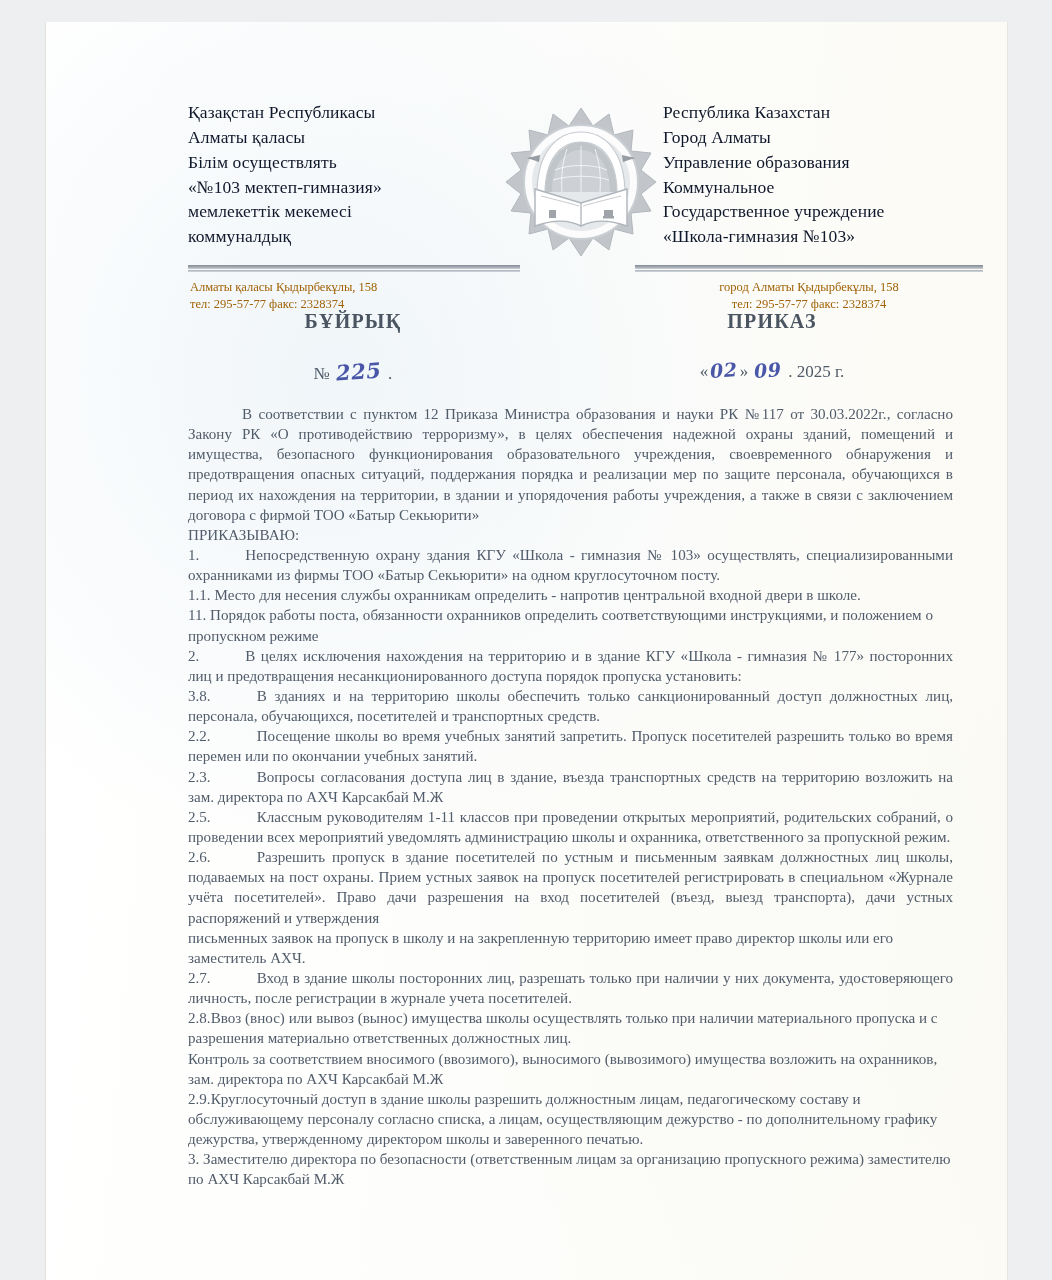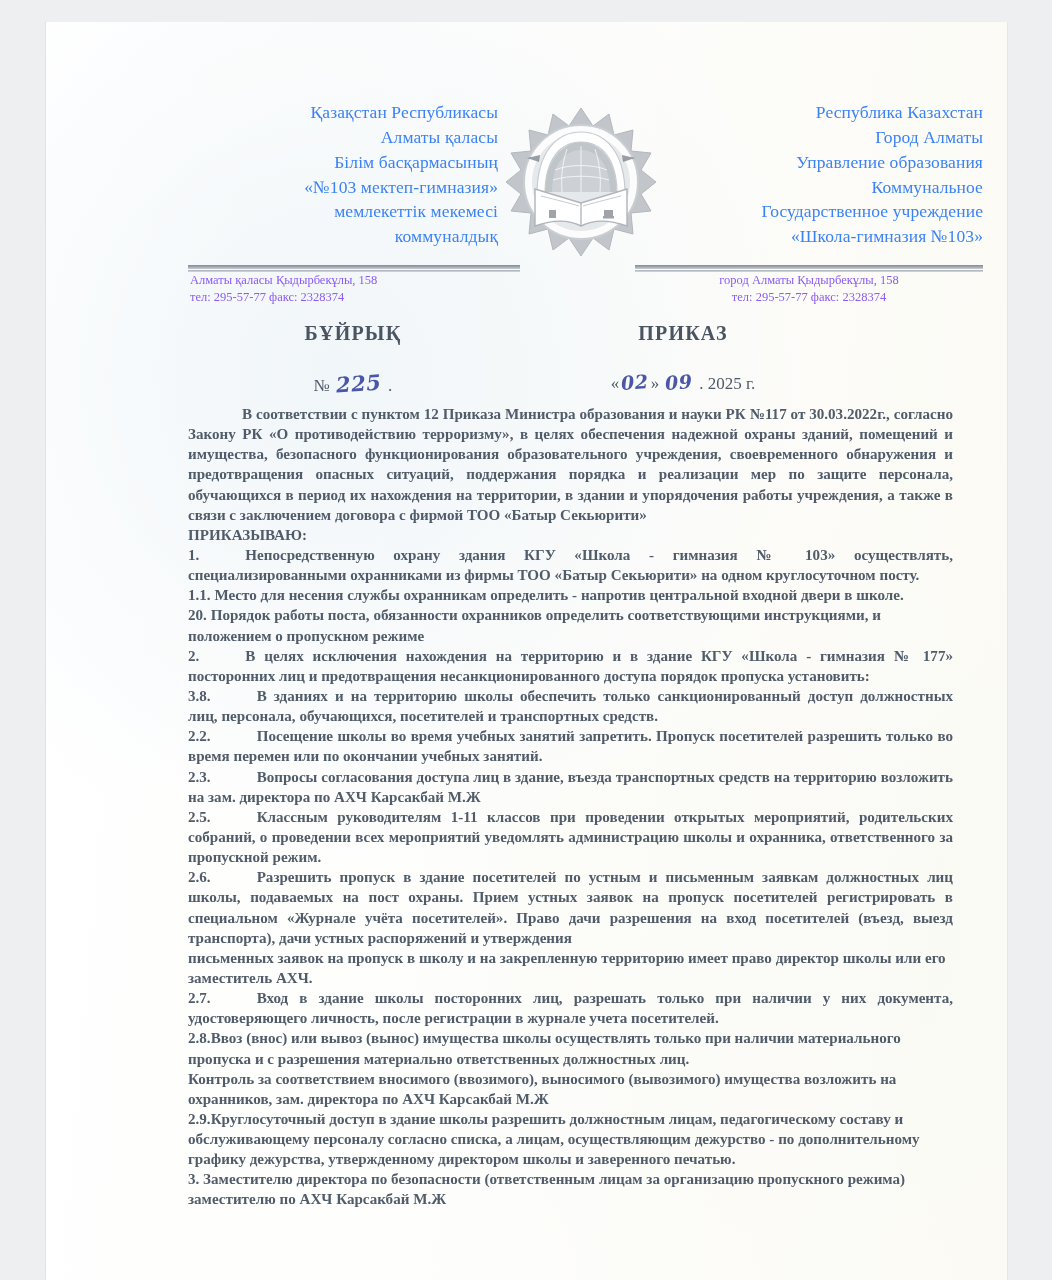--- a/index.html
+++ b/index.html
@@ -47,22 +47,22 @@
     left: 0;
     right: 0;
     top: 78px;
     display: flex;
     justify-content: space-between;
     align-items: flex-start;
     padding: 0 24px 0 142px;
   }
   .lh-col {
     width: 310px;
-    text-align: right;
-    color: #3b82f6;
+    text-align: left;
+    color: #0f172a;
     font-size: 17.5px;
     line-height: 1.42;
     letter-spacing: 0.1px;
   }
   .lh-col.right { width: 320px; }
   .lh-col div { white-space: nowrap; }
 
   .emblem {
     width: 152px;
     height: 150px;
@@ -89,35 +89,36 @@
     background: linear-gradient(180deg,#6f7a86 0%, #8e97a1 45%, #c3c9cf 100%);
     opacity: .85;
   }
   .rule.thin {
     height: 2px;
     margin-top: 1px;
     background: linear-gradient(180deg,#9aa2ab 0%, #cfd4d9 100%);
   }
   .contact {
     font-size: 12.5px;
-    color: #8b5cf6;
+    color: #a16207;
     line-height: 1.34;
-    padding-top: 0;
+    padding-top: 7px;
     white-space: nowrap;
   }
   .contact.left { text-align: left; padding-left: 2px; }
   .contact.right { text-align: center; }
 
   
   .order-row {
     position: absolute;
-    top: 300px;
+    top: 288px;
     left: 0;
     right: 0;
     display: flex;
+    justify-content: space-between;
     padding: 0 70px 0 142px;
   }
   .order-col { width: 330px; text-align: center; }
   .order-col.right { width: 330px; }
   .order-title {
     font-size: 20px;
     font-weight: bold;
     color: #4a5561;
     letter-spacing: 1.2px;
   }
@@ -147,41 +148,40 @@
     left: 142px;
     width: 765px;
     color: #515c6a;
     font-size: 15.1px;
     line-height: 1.335;
   }
   .body p {
     margin: 0 0 0 0;
     text-align: justify;
     text-justify: inter-word;
-    font-weight: bold;
   }
   .body p.j { text-align: justify; }
   .body p.l { text-align: left; }
   .body p.ind { text-indent: 54px; }
   .num-gap { display: inline-block; width: 46px; }
 </style>
 </head>
 <body>
 
 <div class="page">
   <div class="page-tint"></div>
 
   <div class="content">
 
     <div class="letterhead">
 
       <div class="lh-col left">
         <div>Қазақстан Республикасы</div>
         <div>Алматы қаласы</div>
-        <div>Білім басқармасының</div>
+        <div>Білім осуществлять</div>
         <div>«№103 мектеп-гимназия»</div>
         <div>мемлекеттік мекемесі</div>
         <div>коммуналдық</div>
       </div>
 
       <div class="emblem">
         <svg viewBox="0 0 152 150" xmlns="http://www.w3.org/2000/svg">
           <g>
 
             <path d="M76 2 L88 20 L104 8 L109 29 L128 24 L126 45 L146 47 L136 64 L151 76 L136 88 L146 105 L126 107 L128 128 L109 123 L104 144 L88 132 L76 150 L64 132 L48 144 L43 123 L24 128 L26 107 L6 105 L16 88 L1 76 L16 64 L6 47 L26 45 L24 24 L43 29 L48 8 L64 20 Z" fill="#c2c6cb" stroke="#b3b8be" stroke-width="1"></path>
@@ -272,21 +272,21 @@
     <div class="body">
 
       <p class="j ind">В соответствии с пунктом 12 Приказа Министра образования и науки РК №117 от 30.03.2022г., согласно Закону РК «О противодействию терроризму», в целях обеспечения надежной охраны зданий, помещений и имущества, безопасного функционирования образовательного учреждения, своевременного обнаружения и предотвращения опасных ситуаций, поддержания порядка и реализации мер по защите персонала, обучающихся в период их нахождения на территории, в здании и упорядочения работы учреждения, а также в связи с заключением договора с фирмой ТОО «Батыр Секьюрити»</p>
       <p class="l">ПРИКАЗЫВАЮ:</p>
 
       <p class="j"><span>1.</span><span class="num-gap"></span><span>Непосредственную охрану здания КГУ «Школа - гимназия № 103» осуществлять, специализированными охранниками из фирмы ТОО «Батыр Секьюрити» на одном круглосуточном посту.</span></p>
 
       <p class="l"><span>1.1.</span>
         <span>Место для несения службы охранникам определить - напротив центральной входной двери в школе.</span></p>
 
-      <p class="l"><span>20.</span>
+      <p class="l"><span>11.</span>
         <span>Порядок работы поста, обязанности охранников определить соответствующими инструкциями, и положением о пропускном режиме</span></p>
 
       <p class="j"><span>2.</span><span class="num-gap"></span><span>В целях исключения нахождения на территорию и в здание КГУ «Школа - гимназия № 177» посторонних лиц и предотвращения несанкционированного доступа порядок пропуска установить:</span></p>
 
       <p class="j"><span>3.8.</span><span class="num-gap"></span><span>В зданиях и на территорию школы обеспечить только санкционированный доступ должностных лиц, персонала, обучающихся, посетителей и транспортных средств.</span></p>
 
       <p class="j"><span>2.2.</span><span class="num-gap"></span><span>Посещение школы во время учебных занятий запретить. Пропуск посетителей разрешить только во время перемен или по окончании учебных занятий.</span></p>
 
       <p class="j"><span>2.3.</span><span class="num-gap"></span><span>Вопросы согласования доступа лиц в здание, въезда транспортных средств на территорию возложить на зам. директора по АХЧ Карсакбай М.Ж</span></p>
 

